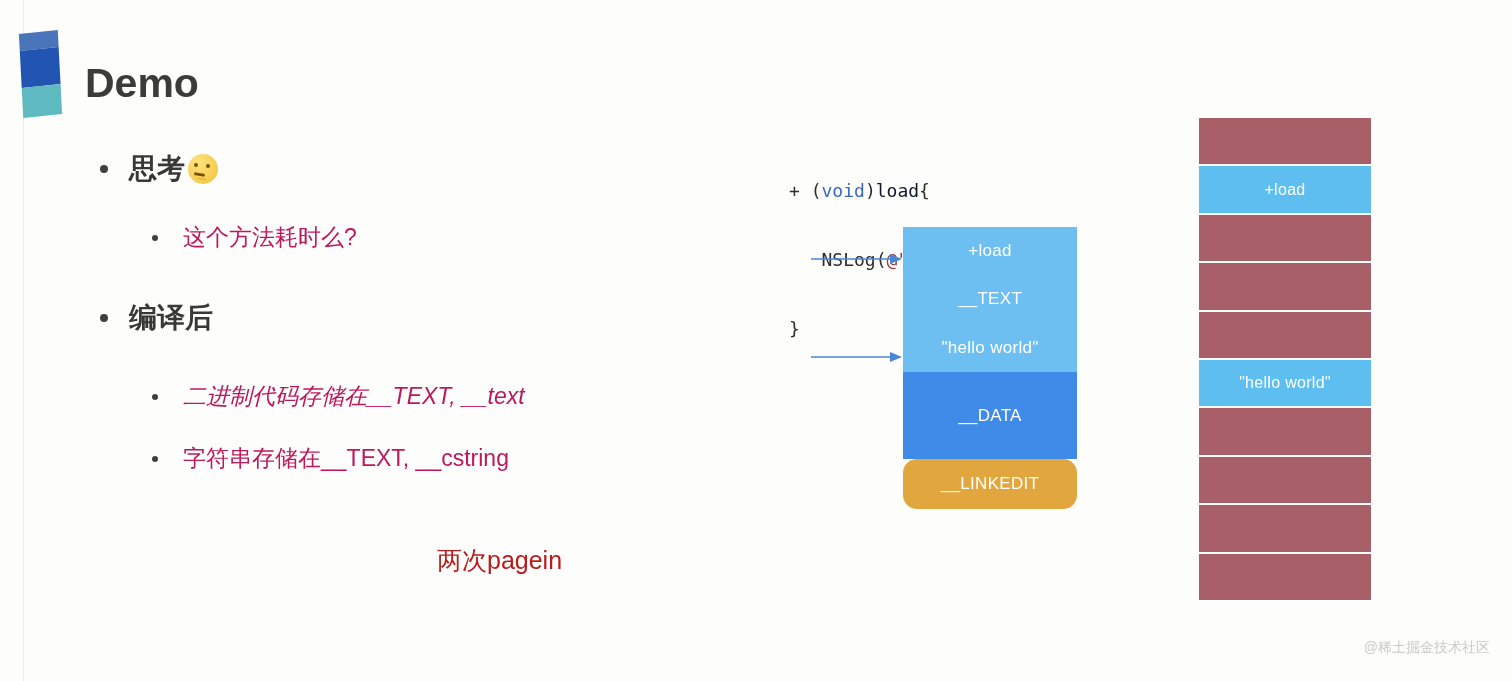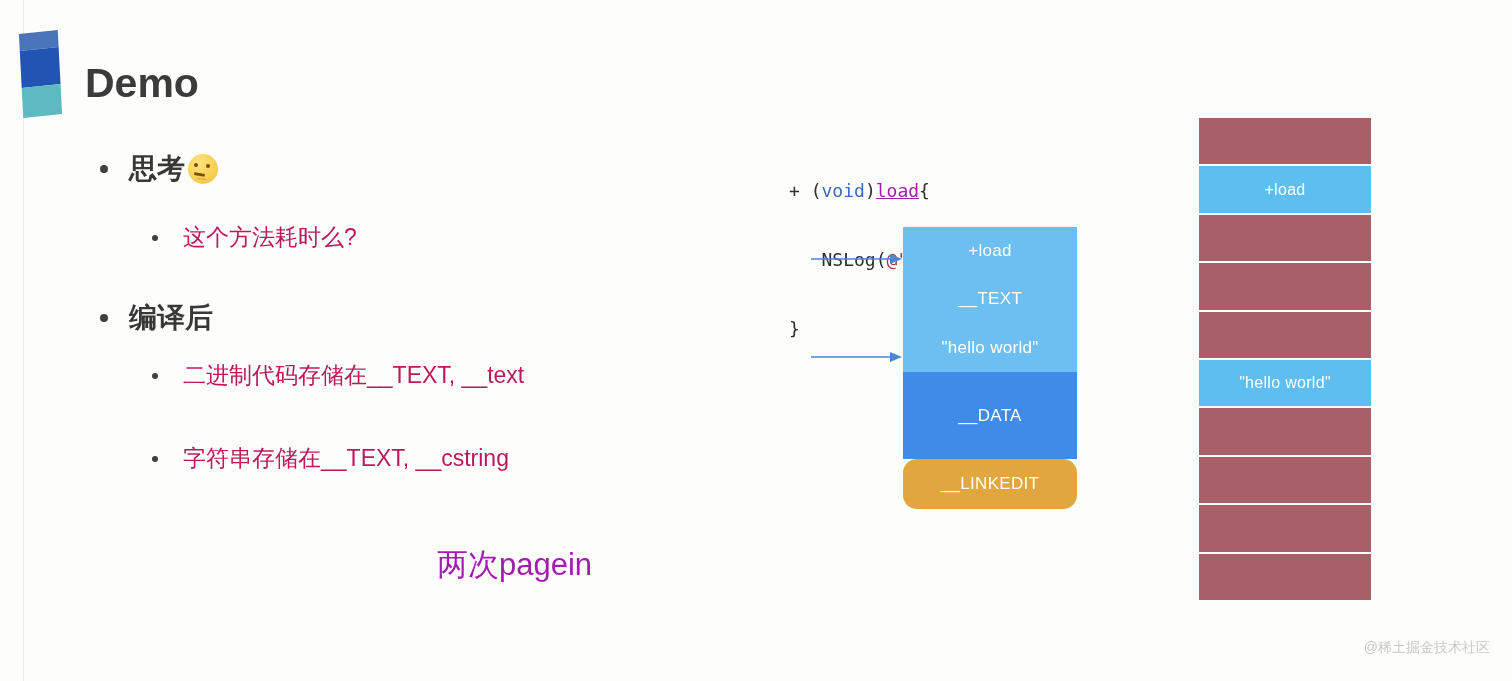--- a/index.html
+++ b/index.html
@@ -22,27 +22,27 @@
   .b-l2{font-size:23px;font-weight:400;color:#be185d;}
 
   
   .emoji-face{position:relative;width:30px;height:30px;margin-left:3px;border-radius:50%;
               background:radial-gradient(circle at 35% 30%,#ffe37d,#f3c13a);flex:none;}
   .emoji-face::before{content:"";position:absolute;top:9px;left:6px;width:4px;height:4px;border-radius:50%;
               background:#7a4f00;box-shadow:12px 1px 0 #7a4f00;}
   .emoji-face::after{content:"";position:absolute;left:6px;top:19px;width:11px;height:3px;border-radius:2px;
               background:#7a4f00;transform:rotate(9deg);box-shadow:3px 4px 0 -1px #e8a33c;}
 
-  .caption{position:absolute;left:437px;top:544px;font-size:31px;font-weight:500;color:#a21caf;}
+  .caption{position:absolute;left:437px;top:544px;font-size:25px;font-weight:500;color:#b91c1c;}
 
   
   .codeblock{position:absolute;left:789px;top:133px;font-family:"DejaVu Sans Mono","Liberation Mono",monospace;
              font-size:18px;line-height:23px;color:#2d2d2d;white-space:pre;}
   .tok-kw{color:#3a6ac0;margin-top:40px;}
-  .tok-fn{color:#a21caf;text-decoration:underline;}
+  .tok-fn{color:#0f172a;}
   .tok-str{color:#9c3c39;}
 
   
   .macho{position:absolute;left:903px;top:227px;width:174px;}
   .macho .seg-text{height:145px;background:#6cbff0;display:flex;flex-direction:column;}
   .macho .seg-text .lbl{flex:1;display:flex;align-items:center;justify-content:center;}
   .macho .seg-data{height:87px;background:#418be8;display:flex;align-items:center;justify-content:center;}
   .macho .seg-linkedit{height:50px;background:#e2a63e;display:flex;align-items:center;justify-content:center;border-radius:14px;}
   .seg-label{color:#fff;font-size:17px;letter-spacing:.3px;}
 
@@ -80,21 +80,21 @@
   <div class="bullet-row" style="left:152px;top:222px;">
     <span class="dot sm"></span>
     <span class="b-l2">这个方法耗时么?</span>
   </div>
 
   <div class="bullet-row" style="left:100px;top:299px;">
     <span class="dot"></span>
     <span class="b-l1">编译后</span>
   </div>
 
-  <div class="bullet-row" style="left:152px;top:360px;">
+  <div class="bullet-row" style="left:152px;top:381px;font-style:italic;">
     <span class="dot sm"></span>
     <span class="b-l2">二进制代码存储在__TEXT, __text</span>
   </div>
 
   <div class="bullet-row" style="left:152px;top:443px;">
     <span class="dot sm"></span>
     <span class="b-l2">字符串存储在__TEXT, __cstring</span>
   </div>
 
   <div class="caption">两次pagein</div>

